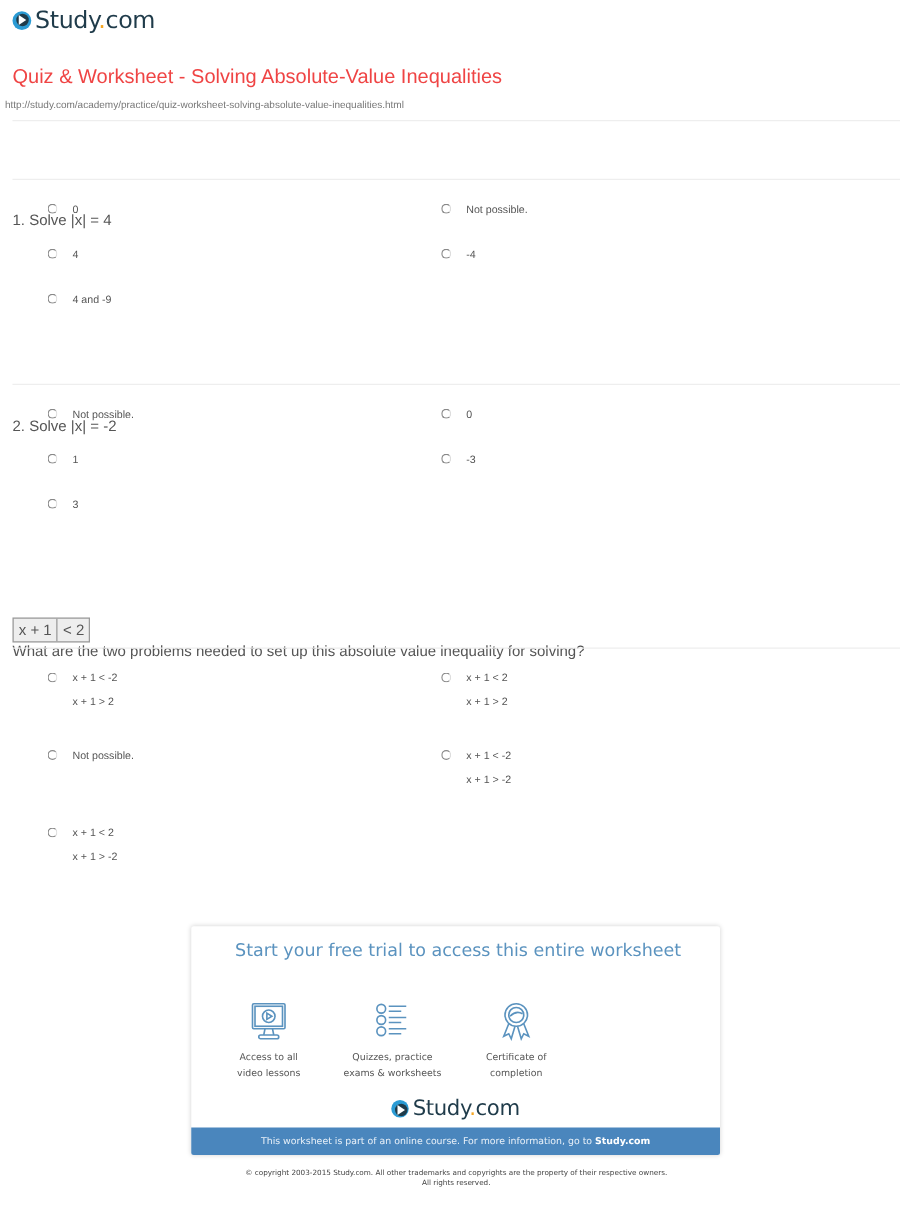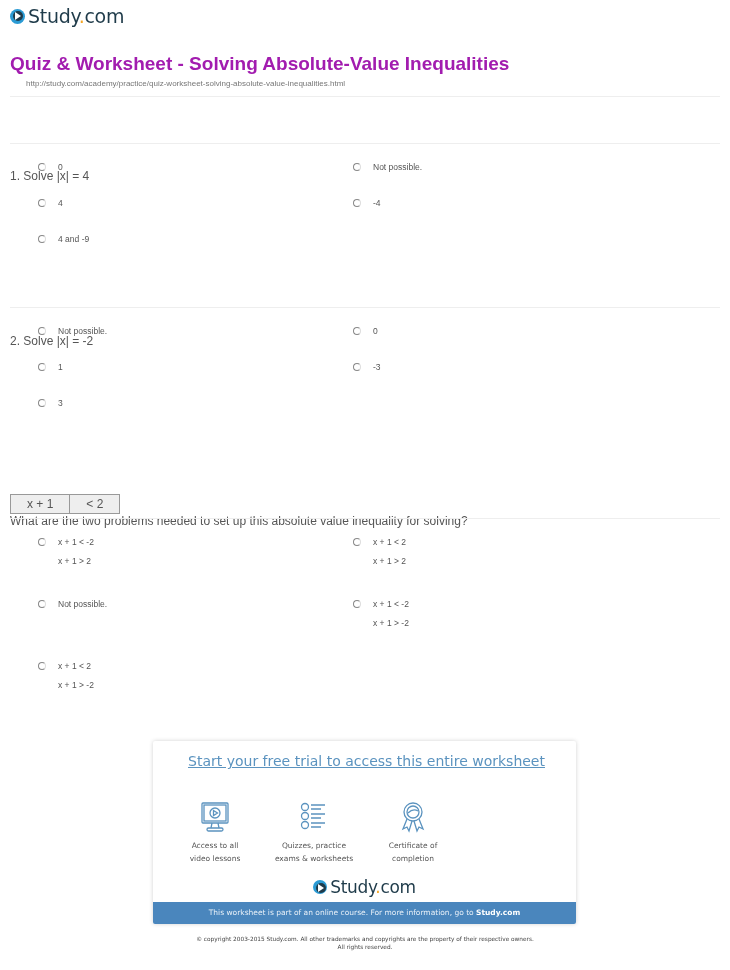--- a/index.html
+++ b/index.html
@@ -3,32 +3,32 @@
 <meta charset="utf-8">
 <style>
   html, body { margin:0; padding:0; background:#fff; }
   body { width:730px; height:970px; position:relative; overflow:hidden; font-family:"Liberation Sans", sans-serif; color:#555; }
   .logo { position:absolute; left:10px; top:5px; display:flex; align-items:center; }
   .logo-circle { width:15px; height:15px; border-radius:50%; background:#2b9bd4; position:relative; margin-right:3px; }
   .logo-circle::after { content:""; position:absolute; left:5px; top:3.5px; border-left:6px solid #fff; border-top:4px solid transparent; border-bottom:4px solid transparent; }
   .logo-circle::before { content:""; position:absolute; left:2.5px; top:2.5px; width:10px; height:10px; border-radius:50%; background:#1f3b4a; }
   .logo-text { font-family:"DejaVu Sans", sans-serif; font-size:19px; color:#1f3b4a; letter-spacing:-0.3px; }
   .logo-text .dot { color:#f5a623; }
-  .title { position:absolute; left:10px; top:53px; font-size:19px; font-weight:bold; color:#a21caf; margin:0; }
-  .url { position:absolute; left:26px; top:79px; font-size:8px; color:#777; }
+  .title { position:absolute; left:10px; top:53px; font-size:16px; font-weight:normal; color:#ef4444; margin:0; }
+  .url { position:absolute; left:4px; top:79px; font-size:8px; color:#777; }
   .hr { position:absolute; left:10px; right:10px; height:1px; background:#eee; }
   .q-head { position:absolute; left:10px; font-size:12px; color:#555;margin-top:44px; }
   .opt { position:absolute; display:flex; align-items:flex-start; font-size:8.5px; color:#555; }
   .radio { width:6px; height:6px; border-radius:50%; border:1px solid #888; border-right-color:#ddd; margin-right:12px; margin-top:1px; flex:none; }
   .opt-lines div { line-height:10px; margin-bottom:9px; }
   .expr { position:absolute; left:10px; top:494px; display:flex; border:1px solid #999; background:#eee; font-size:12px; color:#555; }
-  .expr span { padding:2px 16px; }
+  .expr span { padding:2px 4px; }
   .expr span + span { border-left:1px solid #999; }
   .promo { position:absolute; left:153px; top:741px; width:423px; height:183px; background:#fff; box-shadow:0 0 4px rgba(0,0,0,0.18); border-radius:2px; }
-  .promo-title { position:absolute; top:12px; left:4px; right:0; text-align:center; font-family:"DejaVu Sans", sans-serif; font-size:14px; color:#5b93bf;text-decoration:underline; }
+  .promo-title { position:absolute; top:12px; left:4px; right:0; text-align:center; font-family:"DejaVu Sans", sans-serif; font-size:14px; color:#5b93bf; }
   .promo-sub { position:absolute; top:33px; left:0; right:0; text-align:center; font-family:"DejaVu Sans", sans-serif; font-size:7.5px; color:#333; }
   .feat { position:absolute; top:60px; width:100px; text-align:center; font-family:"DejaVu Sans", sans-serif; font-size:7.5px; color:#555; line-height:13px; }
   .feat svg { display:block; margin:0 auto 6px; }
   .promo-logo { position:absolute; top:136px; left:0; right:0; display:flex; justify-content:center; align-items:center; }
   .promo-logo .logo-circle { width:14px; height:14px; }
   .promo-logo .logo-text { font-size:17px; }
   .promo-bar { position:absolute; bottom:0; left:0; right:0; height:22px; background:#4a86bd; color:#e8f0f8; font-family:"DejaVu Sans", sans-serif; font-size:7.5px; text-align:center; line-height:22px; border-radius:0 0 2px 2px; }
   .promo-bar b { color:#fff; }
   .copyright { position:absolute; top:935px; left:0; right:0; text-align:center; font-family:"DejaVu Sans", sans-serif; font-size:5.8px; color:#444; line-height:8px; }
 </style>

